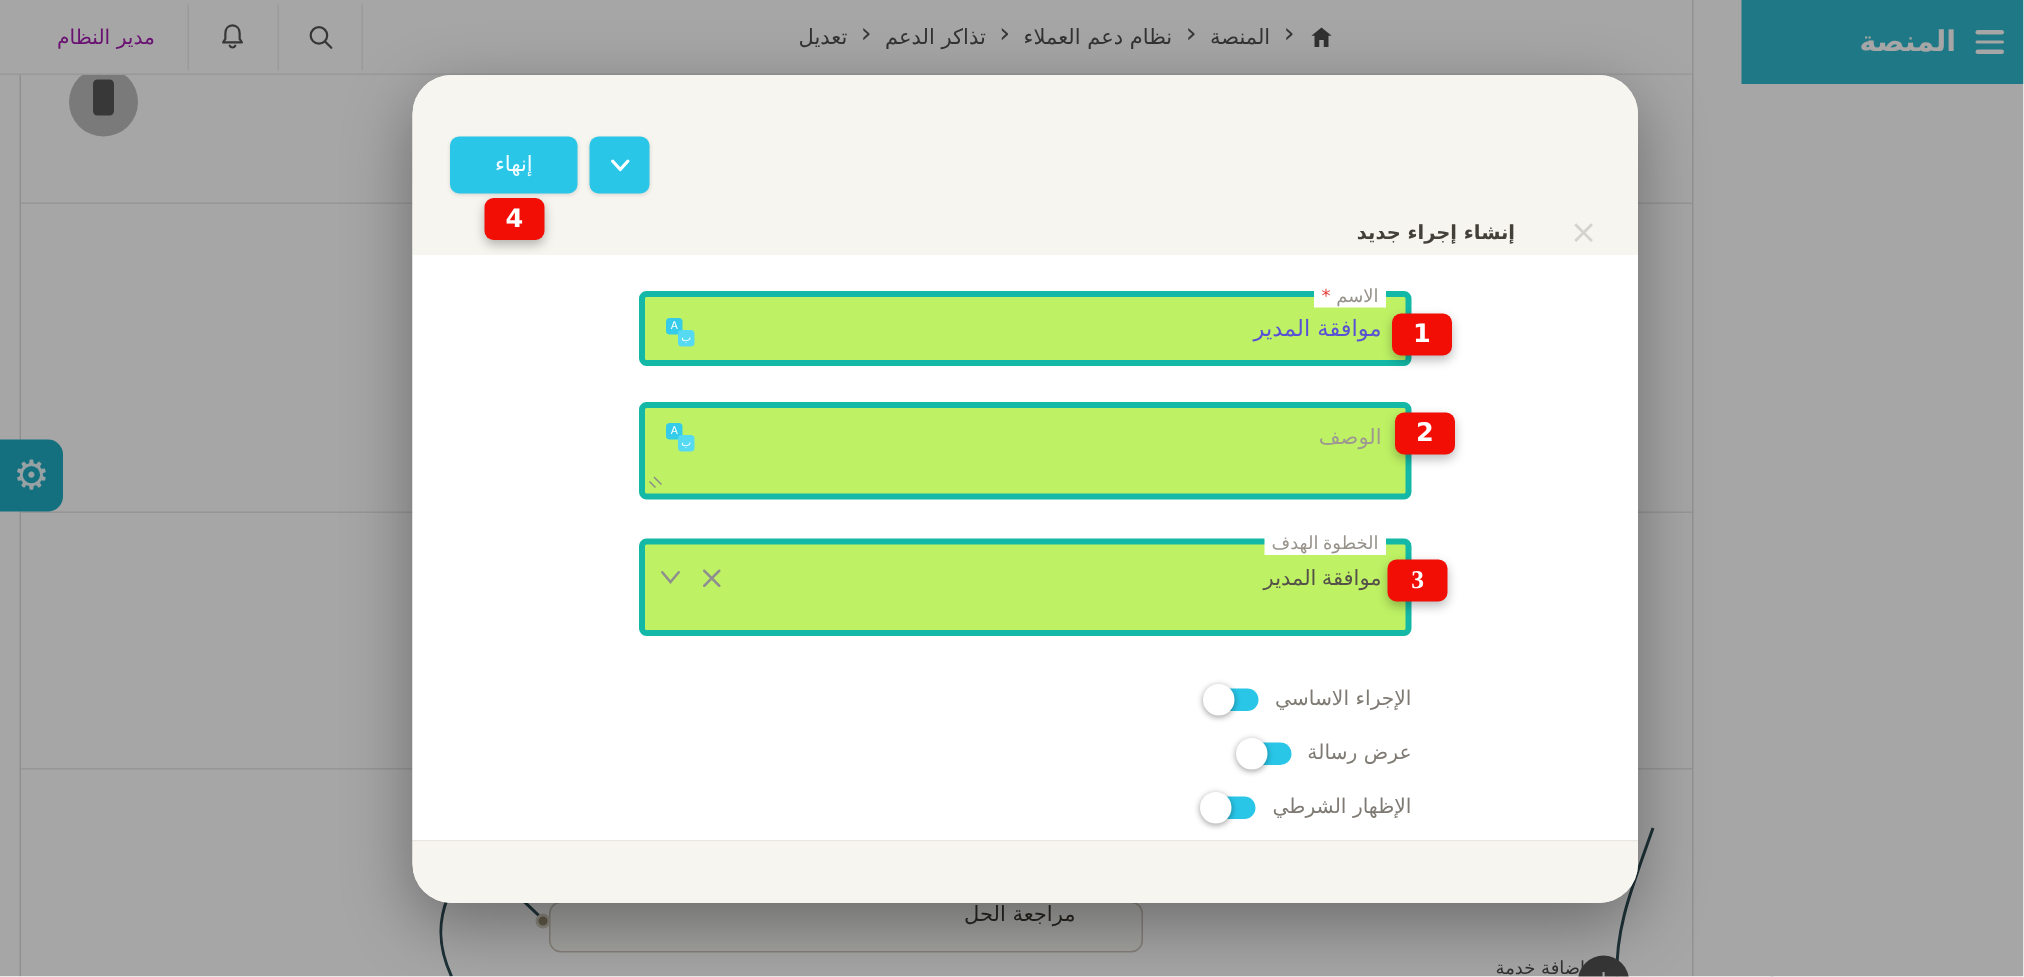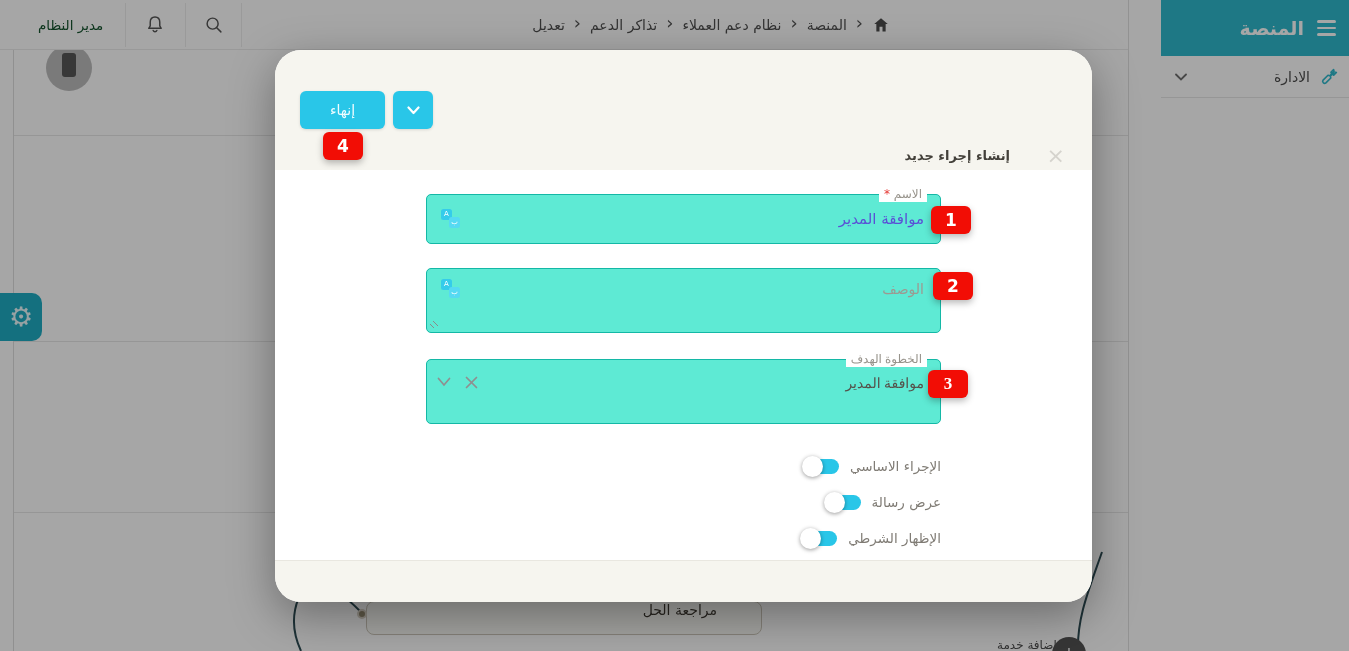--- a/index.html
+++ b/index.html
@@ -9,21 +9,21 @@
     background:#fff; position:relative; direction:rtl;
   }
   
   .app { position:absolute; inset:0; background:#fff; }
   .flow-lines { position:absolute; inset:0; pointer-events:none; }
   .card-edge { position:absolute; left:13px; top:50px; width:1px; height:601px; background:#dedede; }
   .row-line { position:absolute; left:14px; width:1114px; height:1px; background:#e6e6e6; }
   .rl-1 { top:135px; } .rl-2 { top:341px; } .rl-3 { top:512px; }
 
   .topbar { position:absolute; top:0; left:0; width:1128px; height:50px; background:#fff; border-bottom:1px solid #ececec; }
-  .tb-user { position:absolute; left:38px; top:0; height:100%; display:flex; align-items:center; font-size:13.5px; color:#14532d; }
+  .tb-user { position:absolute; left:38px; top:0; height:100%; display:flex; align-items:center; font-size:13.5px; color:#a21caf; }
   .tb-sep { position:absolute; top:3px; height:44px; width:1px; background:#ededed; }
   .sep-a { left:125px; } .sep-b { left:185px; } .sep-c { left:241px; }
   .tb-icon { position:absolute; top:14px; cursor:pointer; }
   .tb-bell { left:144px; } .tb-search { left:203px; }
   .breadcrumb { position:absolute; right:238px; top:0; height:100%; display:flex; align-items:center; gap:9px; font-size:14px; color:#4f4f4f; }
   .crumb { white-space:nowrap; }
   .crumb-sep { color:#555; font-size:18px; line-height:1; padding-bottom:3px; }
   .crumb-sep::before { content:"‹"; }
 
   .sidebar { position:absolute; right:0; top:0; width:221px; height:651px; background:#fff; border-left:1px solid #e0e0e0;padding-left:32px; }
@@ -53,21 +53,21 @@
   .modal { position:absolute; left:275px; top:50px; width:817px; height:552px; background:#fff; border-radius:26px; z-index:50; box-shadow:0 14px 45px rgba(0,0,0,0.35); display:flex; flex-direction:column; }
   .modal-header { position:relative; height:120px; background:#f6f5ef; border-radius:26px 26px 0 0; flex:none; }
   .m-close { position:absolute; right:27px; top:95px; color:#d5d3cd; font-size:22px; line-height:1; cursor:pointer; font-weight:400; }
   .m-title { position:absolute; right:82px; top:98px; font-size:13px; font-weight:bold; color:#43403a; }
   .btn-finish { position:absolute; left:25px; top:41px; width:85px; height:38px; background:#29c6e8; color:#f0fcff; border:none; border-radius:6px; font-size:14px; font-family:inherit; cursor:pointer; box-shadow:0 1px 3px rgba(0,0,0,0.12); }
   .btn-dd { position:absolute; left:118px; top:41px; width:40px; height:38px; background:#29c6e8; border:none; border-radius:6px; cursor:pointer; display:flex; align-items:center; justify-content:center; box-shadow:0 1px 3px rgba(0,0,0,0.12); }
   .badge { width:40px; height:28px; background:#f20d05; border-radius:6px; color:#fff; font-size:17px; font-weight:bold; display:flex; align-items:center; justify-content:center; box-shadow:0 3px 7px rgba(0,0,0,0.28); }
   .badge-4 { position:absolute; left:48px; top:82px; }
 
   .modal-body { flex:1; background:#fff; padding-top:24px; position:relative; }
-  .field { width:515px; margin:0 auto; position:relative; border:1px solid #14b8a6; border-radius:5px; background:#5eead4; }
+  .field { width:515px; margin:0 auto; position:relative; border:4px solid #14b8a6; border-radius:5px; background:#bef264; }
   .legend { position:absolute; top:-9px; right:13px; background:#fff; padding:0 5px; font-size:12px; color:#97938b; line-height:16px; }
   .req { color:#e53935; }
   .f-name { height:50px; margin-bottom:24px; }
   .f-input { width:100%; height:100%; border:none; outline:none; background:transparent; font-family:inherit; font-size:15px; color:#5a50d6; padding:0 16px; text-align:right; }
   .f-desc { height:65px; margin-bottom:26px; }
   .f-textarea { width:100%; height:100%; border:none; outline:none; background:transparent; resize:none; font-family:inherit; font-size:14px; color:#444; padding:12px 16px; }
   .f-textarea::placeholder { color:#9d9991; opacity:1; }
   .f-step { height:65px; margin-bottom:24px;font-family:Liberation Serif, serif; }
   .f-value { line-height:47px; padding:0 16px; font-size:14px; color:#55514a; }
   .tr-icon { position:absolute; width:20px; height:20px; }
@@ -150,29 +150,20 @@
 
   <aside class="sidebar">
     <div class="brand">
       <span class="hamburger">
           <span></span>
           <span></span>
           <span></span>
         </span>
       <span class="brand-label">المنصة</span>
     </div>
-    <div class="menu-item">
-      <svg class="mi-icon" width="20" height="20" viewBox="0 0 20 20">
-        <path d="M14.6 2.6 a4.3 4.3 0 0 1 -5.6 5.6 l-4.9 4.9 a2 2 0 0 0 2.8 2.8 l4.9-4.9 a4.3 4.3 0 0 1 5.6-5.6 l-2.7 2.7 -2.8-2.8 z" fill="none" stroke="#2fb9cc" stroke-width="1.6" stroke-linejoin="round"></path>
-      </svg>
-      <span class="mi-label">الادارة</span>
-      <svg class="mi-chevron" width="12" height="8" viewBox="0 0 12 8">
-        <polyline points="1,1.5 6,6.5 11,1.5" fill="none" stroke="#6f6f6f" stroke-width="1.8" stroke-linecap="round"></polyline>
-      </svg>
-    </div>
   </aside>
 </div>
 
 <div class="overlay"></div>
 
 <div class="modal">
   <div class="modal-header">
     <span class="m-close">×</span>
     <h2 class="m-title">إنشاء إجراء جديد</h2>
     <button class="btn-finish">إنهاء</button>

